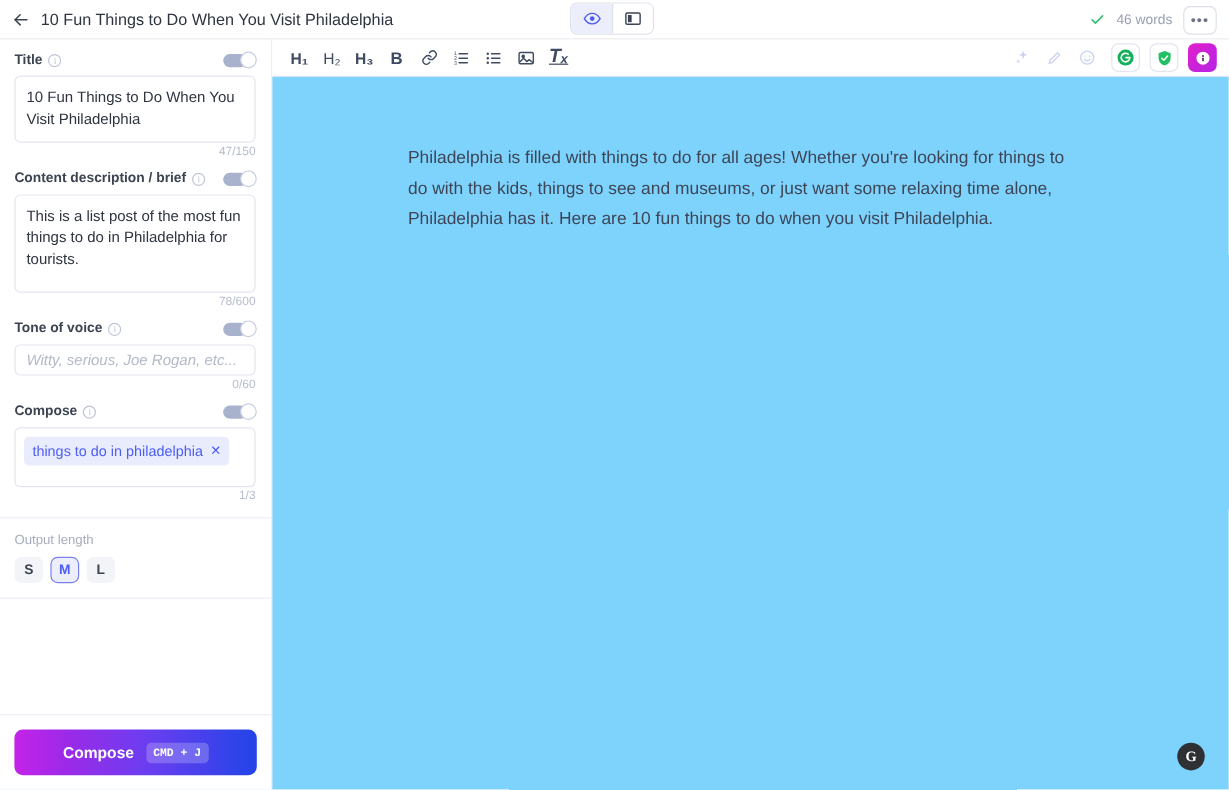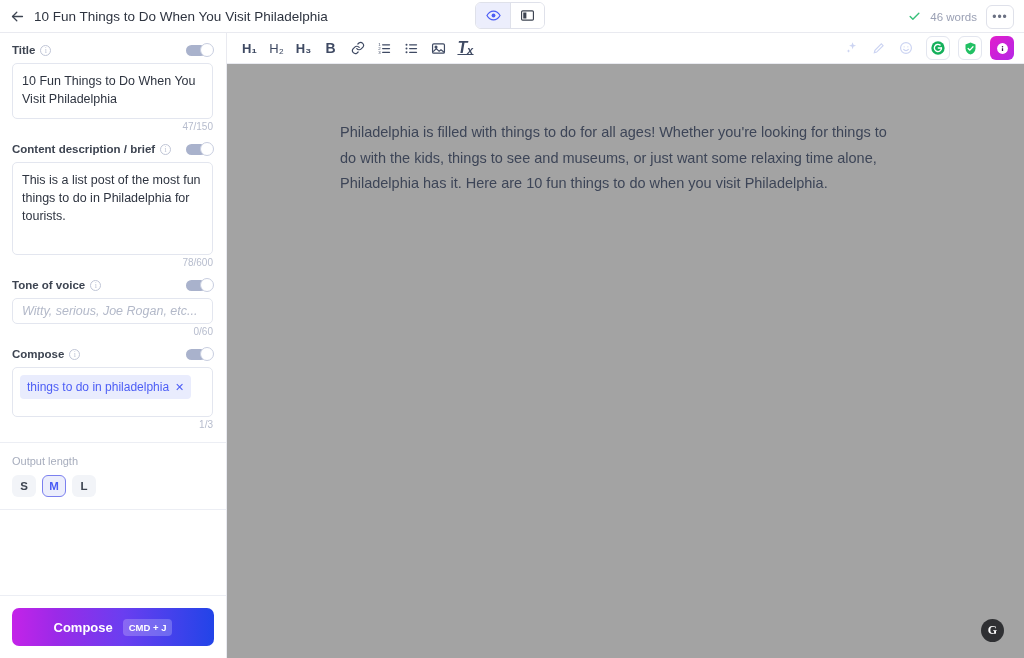--- a/index.html
+++ b/index.html
@@ -103,21 +103,21 @@
     position: absolute; right: 0; top: 0;
   }
   .textbox {
     border: 1px solid #e3e6ef; border-radius: 5px;
     padding: 8px 9px;
     font-size: 12.5px; color: #2e3440; line-height: 18px;
     background: #fff;
     width: 201px;
   }
   .textbox.title-box { height: 56px; }
-  .textbox.brief-box { height: 93px; }
+  .textbox.brief-box { height: 82px; }
   .textbox.tone-box { height: 26px; padding: 5px 9px; display:flex; align-items:center;}
   .textbox.kw-box { height: 50px; padding: 7px 7px; }
   .placeholder { color: #b3b9c9; font-size: 12.5px; font-style: italic; }
   .counter {
     text-align: right; font-size: 10px; color: #b6bccd;
     margin-top: 2px; width: 201px;
   }
   .chip {
     display: inline-flex; align-items: center; gap: 6px;
     background: #e9ecfd; color: #4c5df5;
@@ -145,21 +145,21 @@
   .compose-wrap { padding: 12px; border-top: 1px solid #eceef4; }
   .compose-btn {
     height: 38px; border-radius: 7px;
     background: linear-gradient(90deg, #c423e8 0%, #9b2ae8 22%, #6a3ef0 55%, #2244e8 100%);
     display: flex; align-items: center; justify-content: center; gap: 10px;
     cursor: pointer;
   }
   .compose-label { color: #fff; font-size: 13px; font-weight: 700; }
   .kbd {
     background: rgba(255,255,255,0.22); color: #fff;
-    border-radius: 4px; padding: 3px 6px; font-size: 9.5px; font-weight: 600;
+    border-radius: 4px; padding: 3px 6px; font-size: 9.5px; font-weight: 600; font-family: Liberation Mono, monospace;
   }
 
   
   .editor-col { flex: 1; display: flex; flex-direction: column; min-width: 0; position: relative; }
   .edtoolbar {
     height: 31px; min-height: 31px;
     border-bottom: 1px solid #e9eaf0;
     display: flex; align-items: center;
     padding: 0 10px; gap: 2px;
     background: #fff;
@@ -177,21 +177,21 @@
     border: 1px solid #e3e6ef; background: #fff;
     display: flex; align-items: center; justify-content: center;
     margin-left: 6px; cursor: pointer;
   }
   .ext-magenta {
     width: 24px; height: 24px; border-radius: 6px;
     background: linear-gradient(135deg, #e21ecb 0%, #b526e6 100%);
     display: flex; align-items: center; justify-content: center;
     margin-left: 6px; cursor: pointer;
   }
-  .doc-canvas { flex: 1; background: #a3a3a3; position: relative; overflow: hidden; }
+  .doc-canvas { flex: 1; background: #7dd3fc; position: relative; overflow: hidden; }
   .doc-body {
     margin: 56px 0 0 113px;
     width: 560px;
     font-size: 14.5px; line-height: 25.5px;
     color: #3d4557;
     font-family: "Liberation Sans", sans-serif;
   }
   .g-float {
     position: absolute; right: 20px; bottom: 16px;
     width: 23px; height: 23px; border-radius: 50%;

